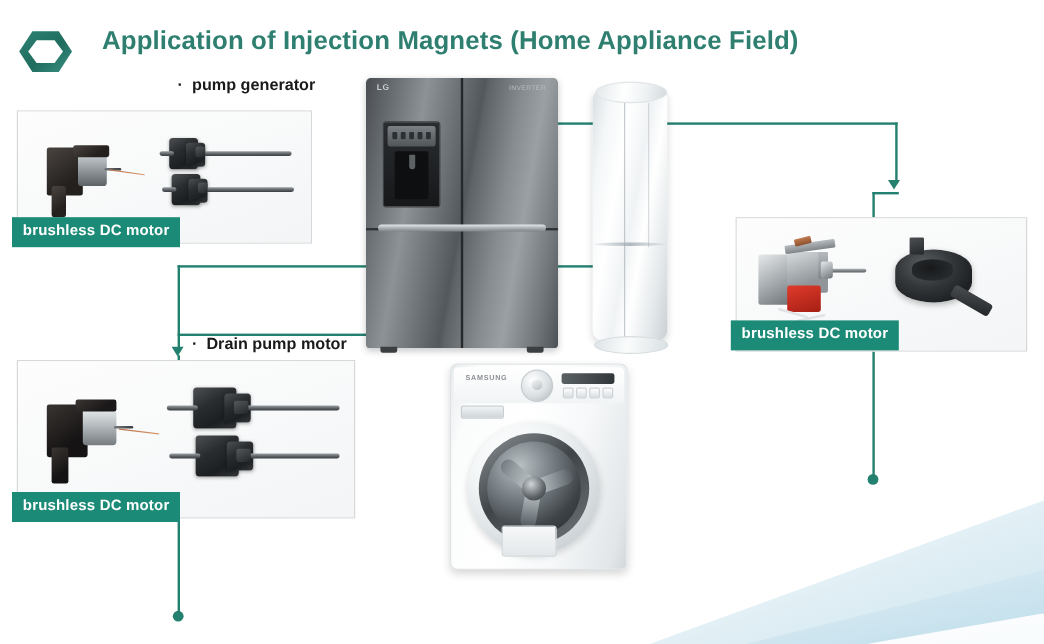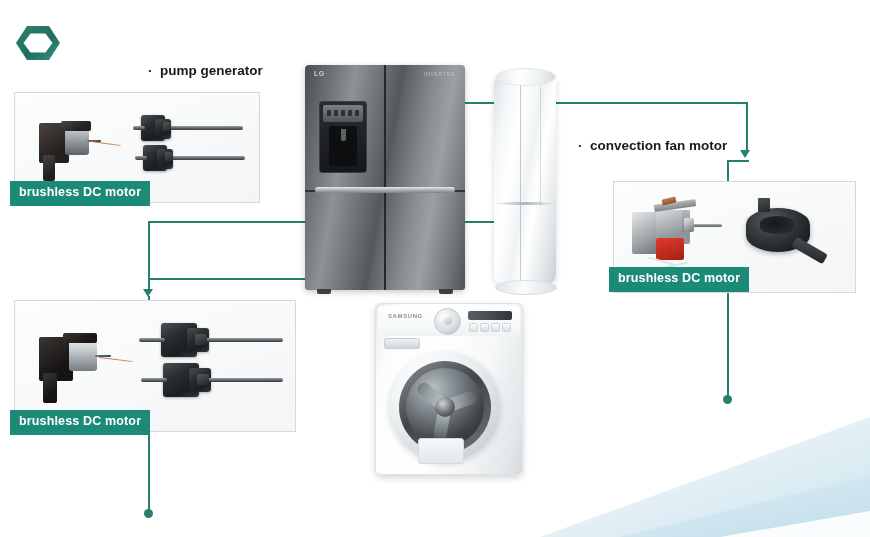--- a/index.html
+++ b/index.html
@@ -180,26 +180,27 @@
           <stop offset="0%" stop-color="#2f8374"></stop>
           <stop offset="55%" stop-color="#1f6d5f"></stop>
           <stop offset="100%" stop-color="#3b9184"></stop>
         </linearGradient>
       </defs>
       <path d="M14 4 H36 L47 21 L36 38 H14 L3 21 Z" fill="url(#hexg)"></path>
       <path d="M17.5 11.5 H32.5 L39.5 21 L32.5 30.5 H17.5 L10.5 21 Z" fill="#ffffff"></path>
     </svg>
   </div>
 
+  <div class="title">Application of Injection Magnets (Home Appliance Field)</div>
 
   <div class="bullet b-steam">
     <span class="dot">·</span><span>pump generator</span>
   </div>
-  <div class="bullet b-conv">
-    <span class="dot">·</span><span>convection fan motor</span>
+  <div class="bullet b-drain">
+    <span class="dot">·</span><span>Drain pump motor</span>
   </div>
 
   <div class="ln lnh" style="left:148px;top:221px;width:380px;"></div>
   <div class="ln lnv" style="left:148px;top:221px;height:70px;"></div>
   <div class="enddot" style="left:520px;top:217px;"></div>
 
   <div class="ln lnh" style="left:148px;top:278px;width:283px;"></div>
   <div class="enddot" style="left:427px;top:274px;"></div>
   <div class="arrow" style="left:143px;top:289px;"></div>
   <div class="ln lnv" style="left:148px;top:296px;height:217px;"></div>

